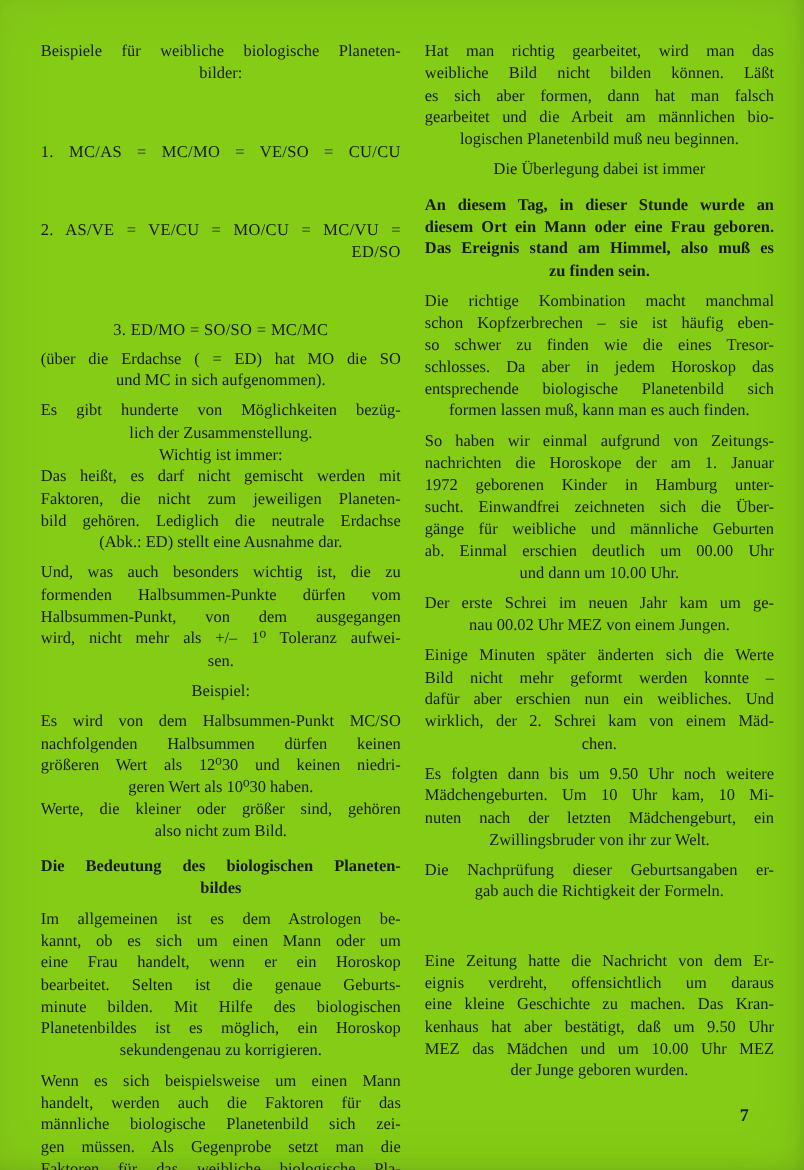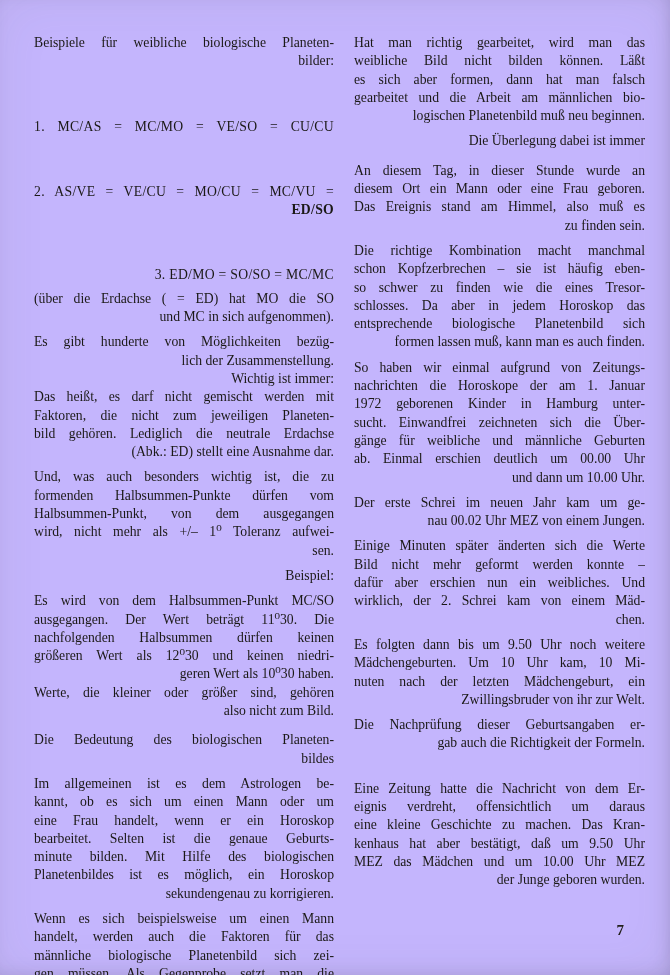--- a/index.html
+++ b/index.html
@@ -9,51 +9,51 @@
   body {
     width: 670px;
     height: 975px;
     background: #eceae4;
     font-family: "Liberation Serif", "DejaVu Serif", serif;
   }
   .page {
     position: relative;
     width: 670px;
     height: 975px;
-    background: #c4b5fd;
+    background: #84cc16;
     box-shadow: inset 0 0 50px rgba(90,85,70,0.08),
                 inset -10px 0 24px -14px rgba(0,0,0,0.18),
                 inset 0 -10px 24px -14px rgba(0,0,0,0.12);
     overflow: hidden;
   }
   .columns {
     display: flex;
     padding: 34px 0 0 34px;
     gap: 20px;
   }
   .col { color: #181613; }
   .col-left  { width: 300px; }
   .col-right { width: 291px; }
 
   .para { margin: 0 0 7px 0; }
-  .para.bold { font-weight: normal; }
+  .para.bold { font-weight: bold; }
   .para.bold { margin-top: 11px; }
-  .para.gap  { margin-top: 27px; }
+  .para.gap  { margin-top: 39px; }
   .para.formula { margin-bottom: 5px; letter-spacing: 0.3px; margin-top: 47px; }
 
   .line {
     font-size: 13.7px;
     line-height: 18.3px;
     max-height: 18.4px;
     overflow: hidden;
     color: #1b1916;
   }
   .line.j { text-align: justify; text-align-last: justify; }
-  .line.l { text-align: right; }
-  .line.r { text-align: right; font-weight: bold; }
+  .line.l { text-align: center; }
+  .line.r { text-align: right; }
 
   .page-number {
     position: absolute;
     right: 46px;
     bottom: 36px;
     font-size: 15px;
     font-weight: bold;
     color: #23201c;
   }
 </style>
@@ -95,21 +95,20 @@
           <div class="line j">formenden Halbsummen-Punkte dürfen vom</div>
           <div class="line j">Halbsummen-Punkt, von dem ausgegangen</div>
           <div class="line j">wird, nicht mehr als +/– 1⁰ Toleranz aufwei-</div>
           <div class="line l">sen.</div>
         </div>
         <div class="para">
           <div class="line l">Beispiel:</div>
         </div>
         <div class="para">
           <div class="line j">Es wird von dem Halbsummen-Punkt MC/SO</div>
-          <div class="line j">ausgegangen. Der Wert beträgt 11⁰30. Die</div>
           <div class="line j">nachfolgenden Halbsummen dürfen keinen</div>
           <div class="line j">größeren Wert als 12⁰30 und keinen niedri-</div>
           <div class="line l">geren Wert als 10⁰30 haben.</div>
           <div class="line j">Werte, die kleiner oder größer sind, gehören</div>
           <div class="line l">also nicht zum Bild.</div>
         </div>
         <div class="para bold">
           <div class="line j">Die Bedeutung des biologischen Planeten-</div>
           <div class="line l">bildes</div>
         </div>

